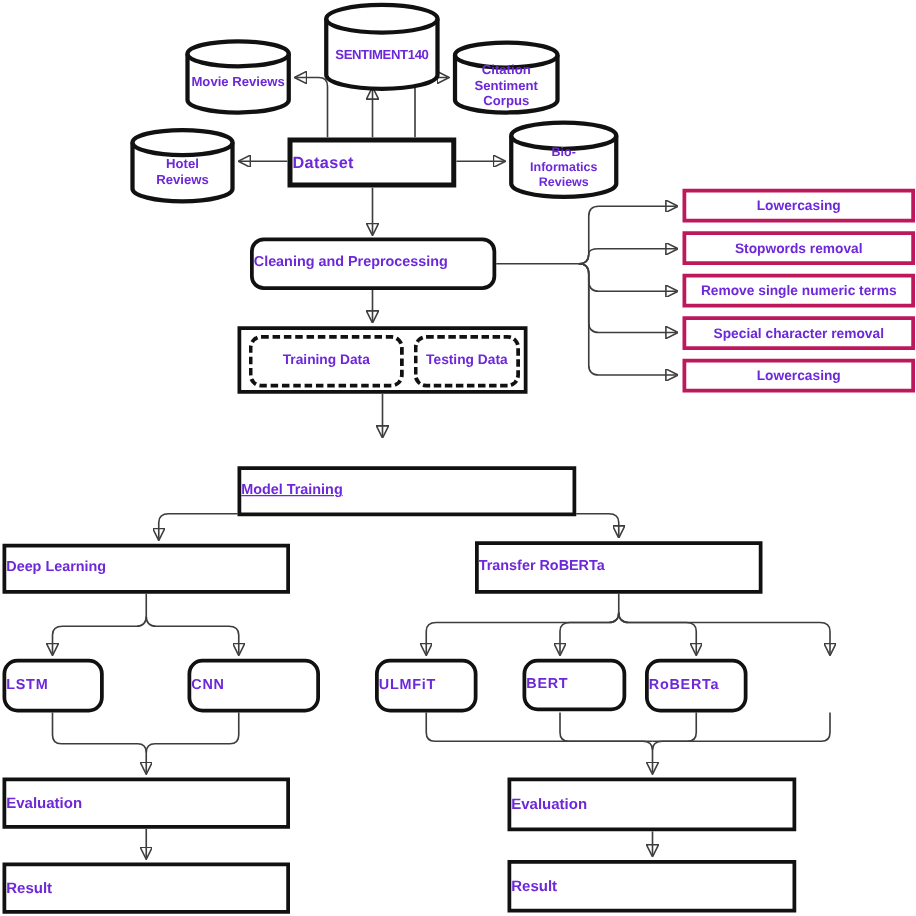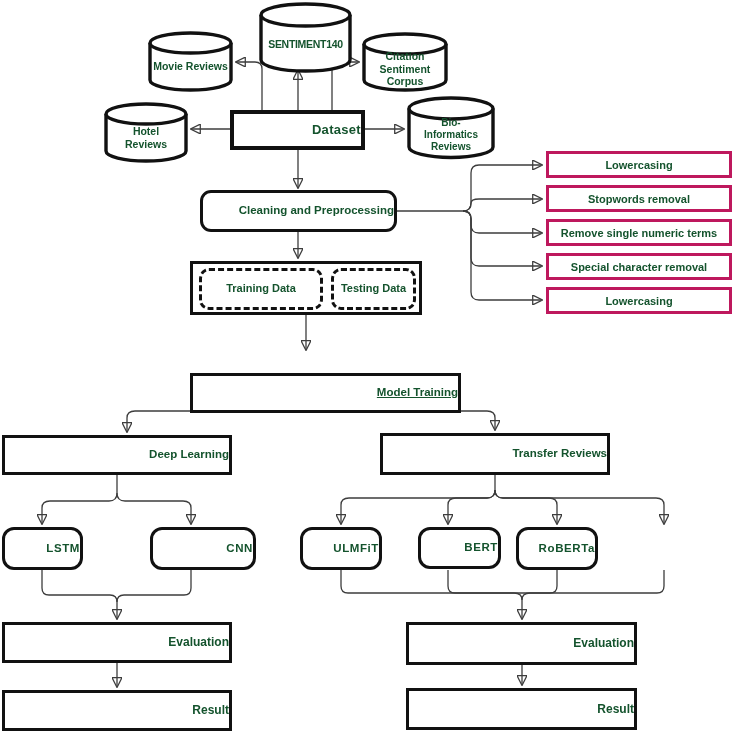--- a/index.html
+++ b/index.html
@@ -1,25 +1,25 @@
 <!DOCTYPE html>
 <html><head>
 <meta charset="utf-8">
 <style>
   html,body{margin:0;padding:0;background:#fff;}
   .canvas{
     position:relative;width:733px;height:733px;background:#fff;
-    font-family:"Liberation Sans",sans-serif;font-weight:bold;color:#14532d;
+    font-family:"Liberation Sans",sans-serif;font-weight:bold;color:#6d28d9;
     overflow:hidden;
   }
   .wires{position:absolute;left:0;top:0;width:733px;height:733px;}
   .wires path{fill:none;stroke:#3d3d3d;stroke-width:1.3px;}
   .box{
     position:absolute;background:#fff;border:3.5px solid #111;box-sizing:border-box;
-    display:flex;align-items:center;justify-content:flex-end;text-align:center;
+    display:flex;align-items:center;justify-content:flex-start;text-align:center;
     font-size:11.5px;line-height:1.2;
   }
   .rounded{border-radius:11px;}
   .pill{border-radius:12px;letter-spacing:.6px;}
   .n-dataset{left:230px;top:110px;width:135px;height:40px;border-width:4px;font-size:13px;letter-spacing:.3px;}
   .n-cleaning{left:200px;top:190px;width:197px;height:42px;}
   .n-split{left:190px;top:261px;width:232px;height:54px;}
   .dashed{
     position:absolute;border:3px dashed #111;border-radius:10px;box-sizing:border-box;
     display:flex;align-items:center;justify-content:center;font-size:11px;background:#fff;
@@ -192,21 +192,21 @@
 
   <div class="box n-model">
     <span>Model Training</span>
   </div>
 
   <div class="box n-dl">
     <span>Deep Learning</span>
   </div>
 
   <div class="box n-tl">
-    <span>Transfer Reviews</span>
+    <span>Transfer RoBERTa</span>
   </div>
 
   <div class="box pill n-lstm">
     <span>LSTM</span>
   </div>
   <div class="box pill n-cnn">
     <span>CNN</span>
   </div>
   <div class="box pill n-ulmfit">
     <span>ULMFiT</span>

